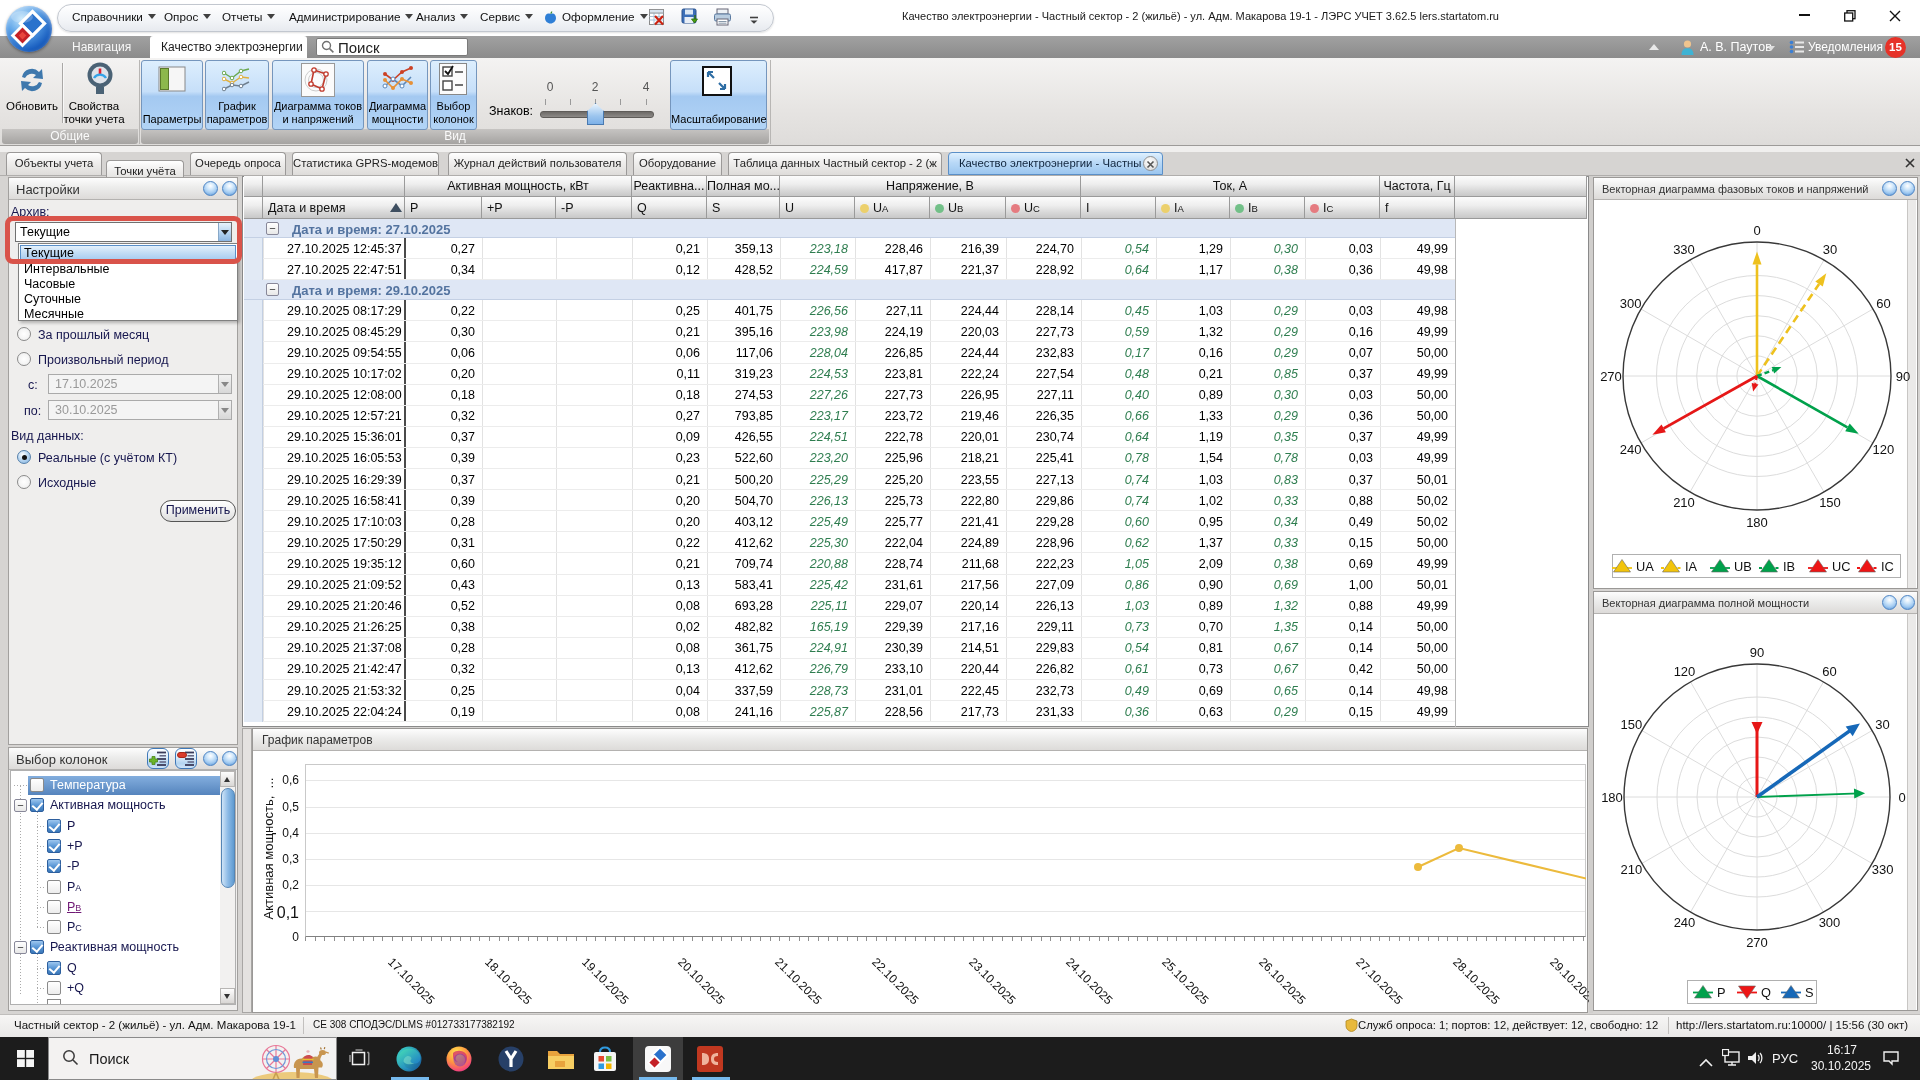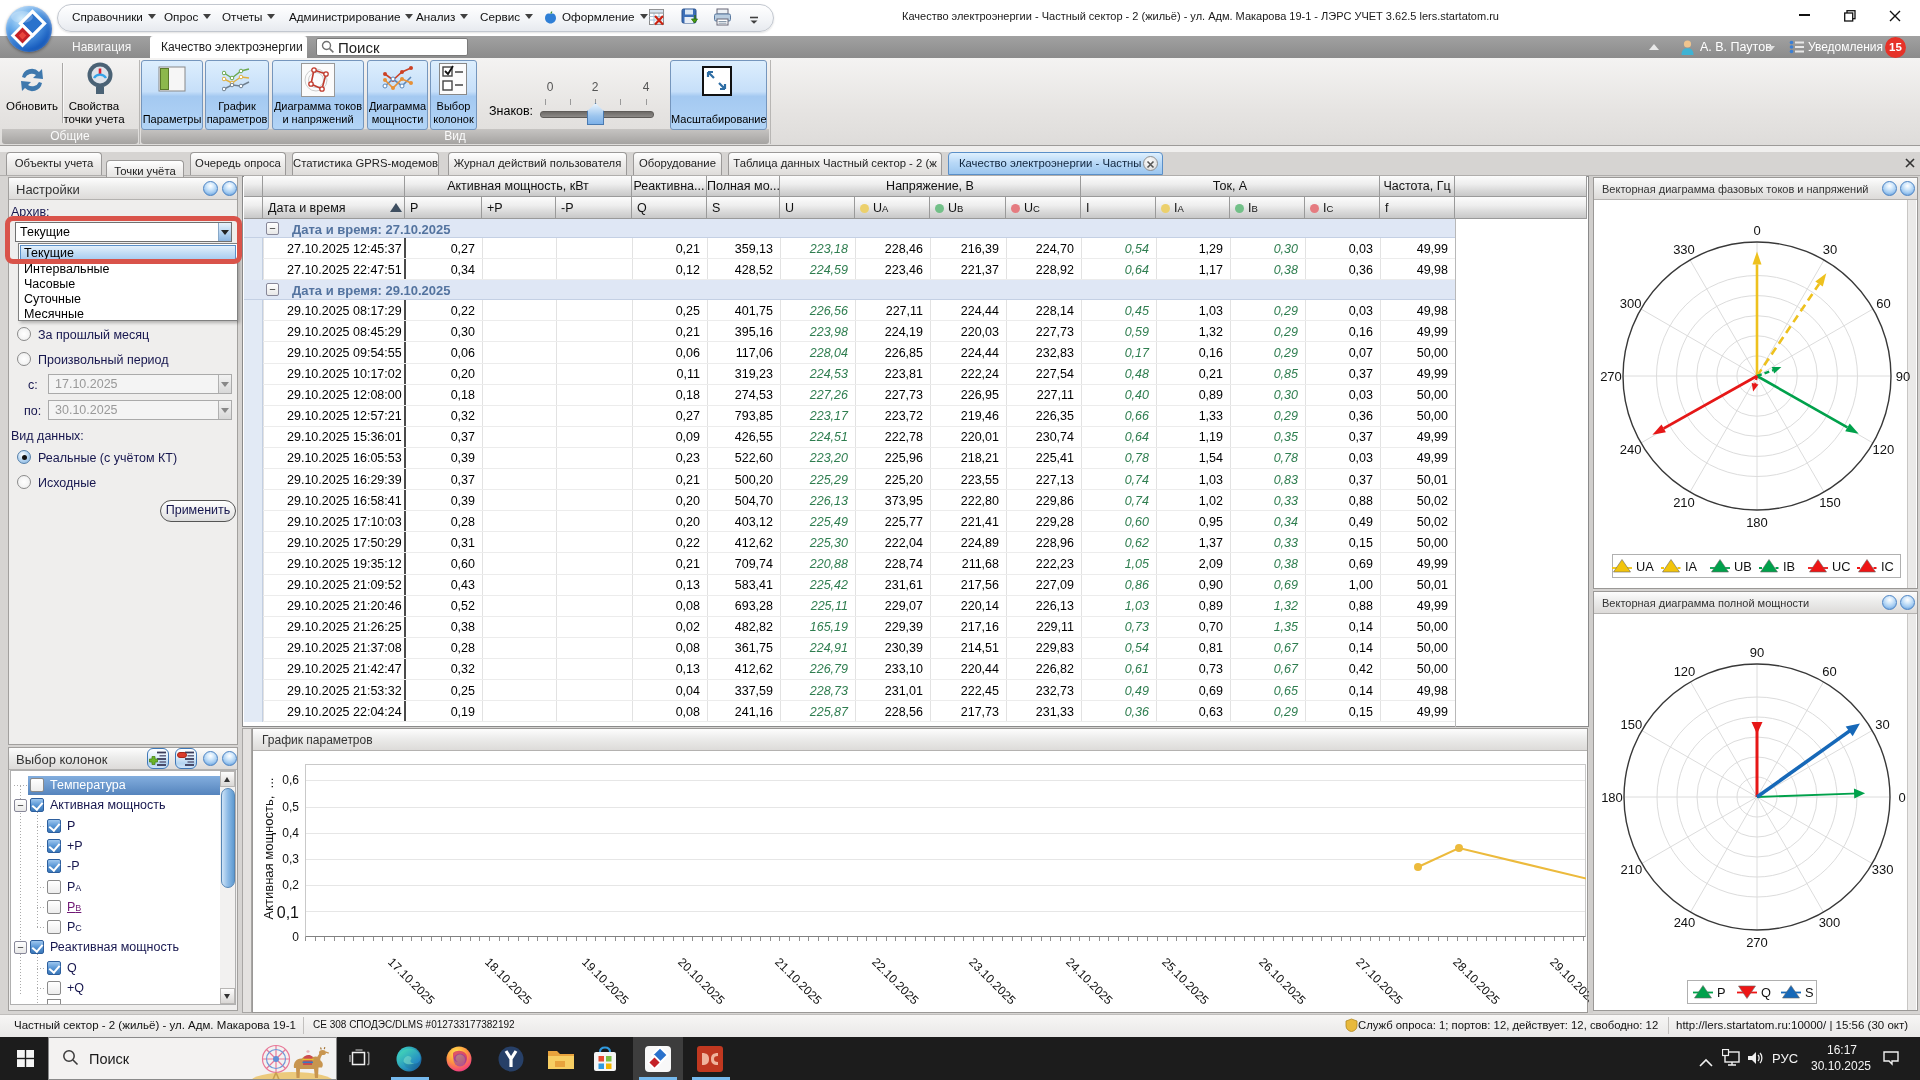--- a/index.html
+++ b/index.html
@@ -408,21 +408,21 @@
 <div class="cell num" style="left:1156px;top:241.5px;width:67px;">1,29</div>
 <div class="cell num grn" style="left:1230px;top:241.5px;width:68px;">0,30</div>
 <div class="cell num" style="left:1305px;top:241.5px;width:68px;">0,03</div>
 <div class="cell num" style="left:1380px;top:241.5px;width:68px;">49,99</div>
 <div class="abs" style="left:263px;top:279.2px;width:1192px;height:1px;background:#ececec;"></div>
 <div class="cell" style="left:287px;top:262.6px;">27.10.2025 22:47:51</div>
 <div class="cell num" style="left:405px;top:262.6px;width:70px;">0,34</div>
 <div class="cell num" style="left:632px;top:262.6px;width:68px;">0,12</div>
 <div class="cell num" style="left:707px;top:262.6px;width:66px;">428,52</div>
 <div class="cell num grn" style="left:780px;top:262.6px;width:68px;">224,59</div>
-<div class="cell num" style="left:855px;top:262.6px;width:68px;">223,46</div>
+<div class="cell num" style="left:855px;top:262.6px;width:68px;">417,87</div>
 <div class="cell num" style="left:930px;top:262.6px;width:69px;">221,37</div>
 <div class="cell num" style="left:1006px;top:262.6px;width:68px;">228,92</div>
 <div class="cell num grn" style="left:1081px;top:262.6px;width:68px;">0,64</div>
 <div class="cell num" style="left:1156px;top:262.6px;width:67px;">1,17</div>
 <div class="cell num grn" style="left:1230px;top:262.6px;width:68px;">0,38</div>
 <div class="cell num" style="left:1305px;top:262.6px;width:68px;">0,36</div>
 <div class="cell num" style="left:1380px;top:262.6px;width:68px;">49,98</div>
 <div class="abs" style="left:244px;top:280.2px;width:1211px;height:20px;background:#dfe7f5;border-bottom:1px solid #c4d0e4;box-sizing:border-box;"></div>
 <div class="exp" style="left:266px;top:283.2px;z-index:2;">−</div>
 <div class="abs" style="left:292px;top:283.2px;font-size:13px;font-weight:bold;color:#53739f;z-index:2;">Дата и время: 29.10.2025</div>
@@ -551,21 +551,21 @@
 <div class="cell num" style="left:1156px;top:472.5px;width:67px;">1,03</div>
 <div class="cell num grn" style="left:1230px;top:472.5px;width:68px;">0,83</div>
 <div class="cell num" style="left:1305px;top:472.5px;width:68px;">0,37</div>
 <div class="cell num" style="left:1380px;top:472.5px;width:68px;">50,01</div>
 <div class="abs" style="left:263px;top:510.2px;width:1192px;height:1px;background:#ececec;"></div>
 <div class="cell" style="left:287px;top:493.6px;">29.10.2025 16:58:41</div>
 <div class="cell num" style="left:405px;top:493.6px;width:70px;">0,39</div>
 <div class="cell num" style="left:632px;top:493.6px;width:68px;">0,20</div>
 <div class="cell num" style="left:707px;top:493.6px;width:66px;">504,70</div>
 <div class="cell num grn" style="left:780px;top:493.6px;width:68px;">226,13</div>
-<div class="cell num" style="left:855px;top:493.6px;width:68px;">373,95</div>
+<div class="cell num" style="left:855px;top:493.6px;width:68px;">225,73</div>
 <div class="cell num" style="left:930px;top:493.6px;width:69px;">222,80</div>
 <div class="cell num" style="left:1006px;top:493.6px;width:68px;">229,86</div>
 <div class="cell num grn" style="left:1081px;top:493.6px;width:68px;">0,74</div>
 <div class="cell num" style="left:1156px;top:493.6px;width:67px;">1,02</div>
 <div class="cell num grn" style="left:1230px;top:493.6px;width:68px;">0,33</div>
 <div class="cell num" style="left:1305px;top:493.6px;width:68px;">0,88</div>
 <div class="cell num" style="left:1380px;top:493.6px;width:68px;">50,02</div>
 <div class="abs" style="left:263px;top:531.3px;width:1192px;height:1px;background:#ececec;"></div>
 <div class="cell" style="left:287px;top:514.7px;">29.10.2025 17:10:03</div>
 <div class="cell num" style="left:405px;top:514.7px;width:70px;">0,28</div>

